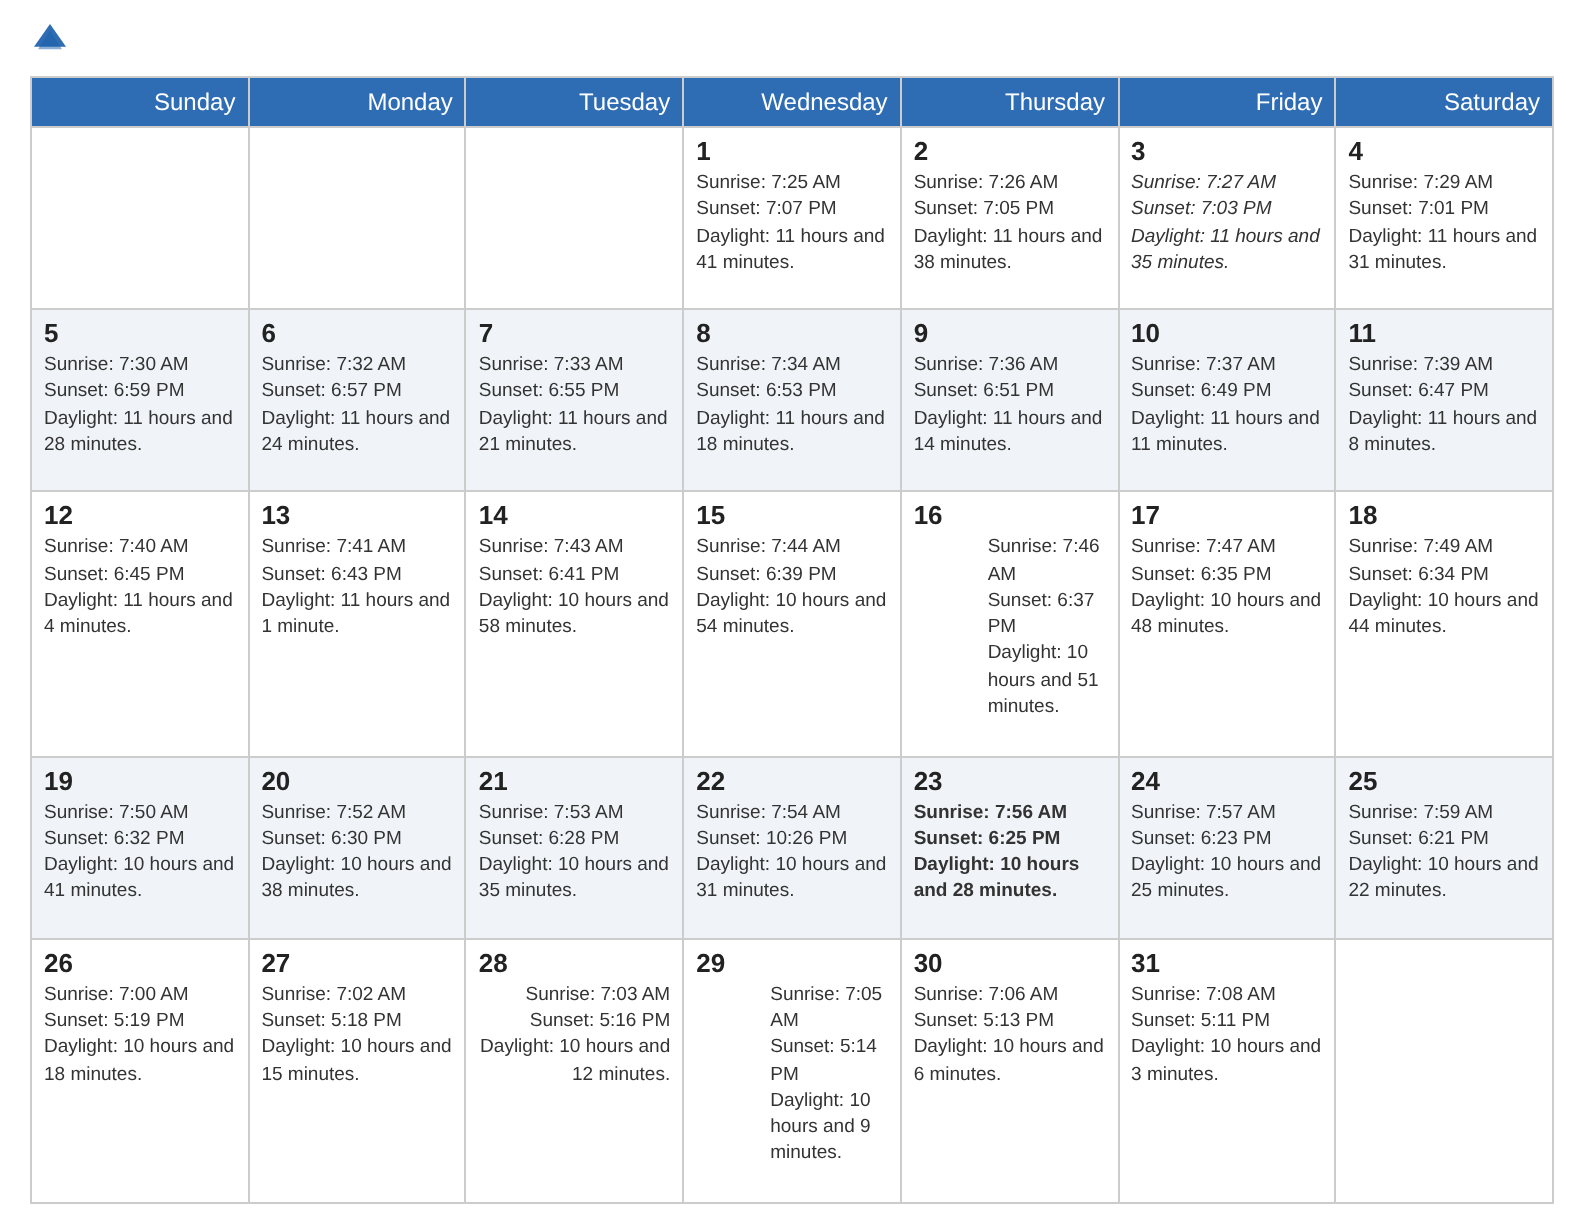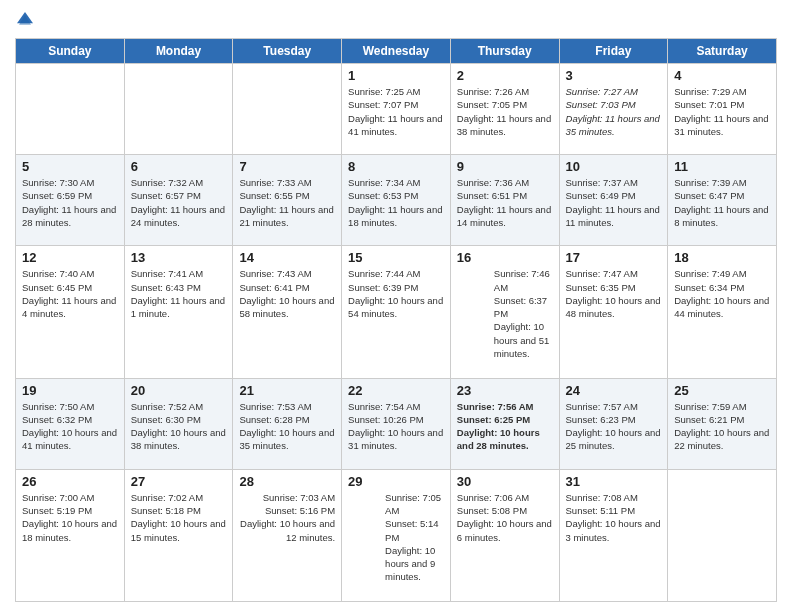--- a/index.html
+++ b/index.html
@@ -56,24 +56,24 @@
       color: #555;
     }
     .calendar-table {
       width: 100%;
       border-collapse: collapse;
       flex: 1;
     }
     .calendar-table th {
       background-color: #2e6db4;
       color: #fff;
-      text-align: center;
+      text-align: right;
       padding: 5px 6px;
       font-size: 12px;
-      font-weight: bold;
+      font-weight: normal;
       border: 1px solid #ccc;
     }
     .calendar-table td {
       border: 1px solid #ccc;
       vertical-align: top;
       padding: 4px 6px;
       font-size: 10px;
       color: #333;
       height: 82px;
       width: calc(100% / 7);
@@ -315,21 +315,21 @@
           </td>
           <td>
             <div class="day-number">29</div>
             <div class="day-info" style="white-space: pre-line; margin-left: 37px;">Sunrise: 7:05 AM
 Sunset: 5:14 PM
 Daylight: 10 hours and 9 minutes.</div>
           </td>
           <td>
             <div class="day-number">30</div>
             <div class="day-info" style="white-space: pre-line;">Sunrise: 7:06 AM
-Sunset: 5:08 PM
+Sunset: 5:13 PM
 Daylight: 10 hours and 6 minutes.</div>
           </td>
           <td>
             <div class="day-number">31</div>
             <div class="day-info" style="white-space: pre-line;">Sunrise: 7:08 AM
 Sunset: 5:11 PM
 Daylight: 10 hours and 3 minutes.</div>
           </td>
           <td class="empty-cell"></td>
         </tr>

